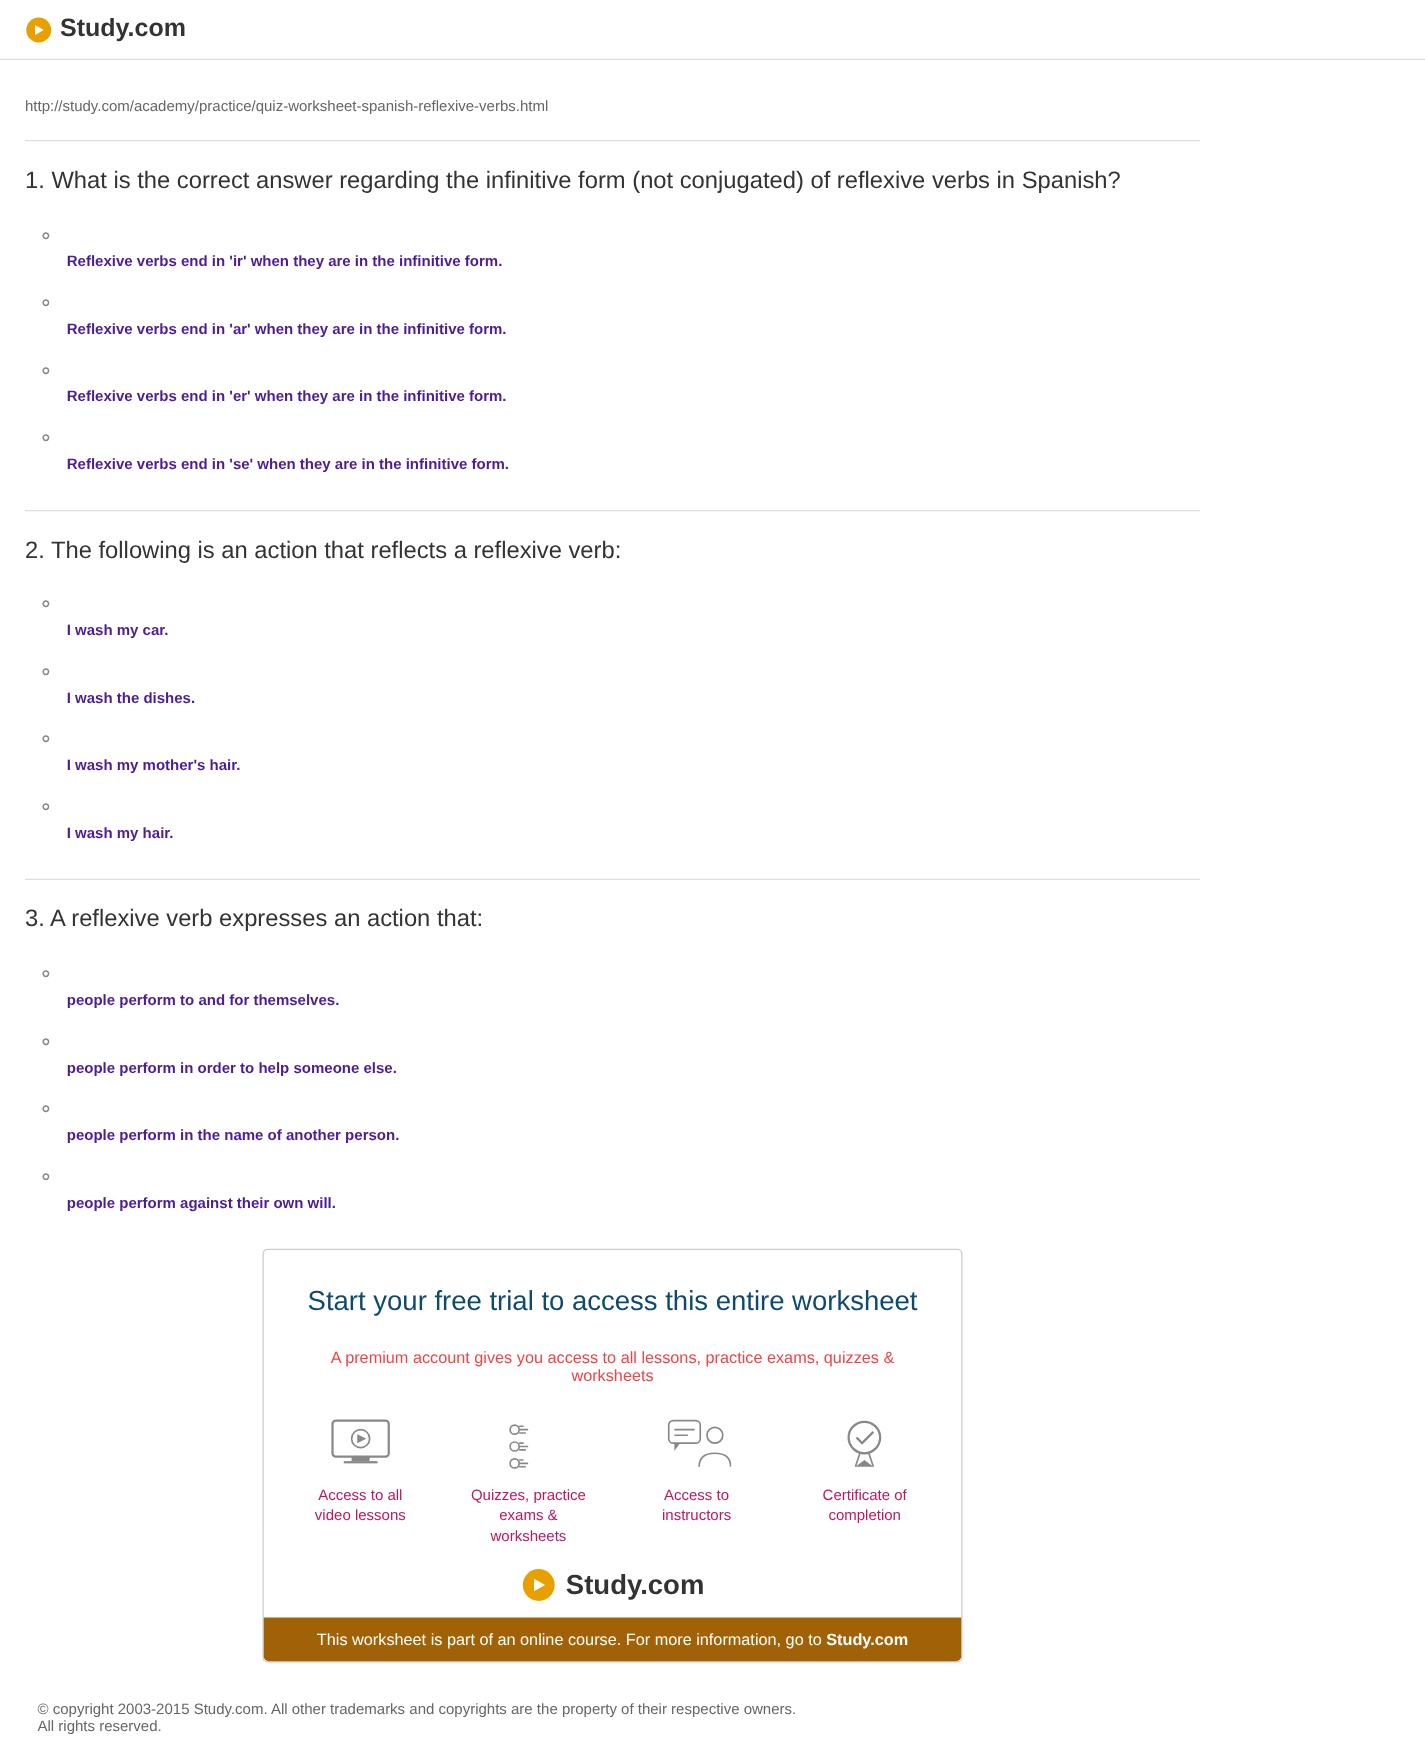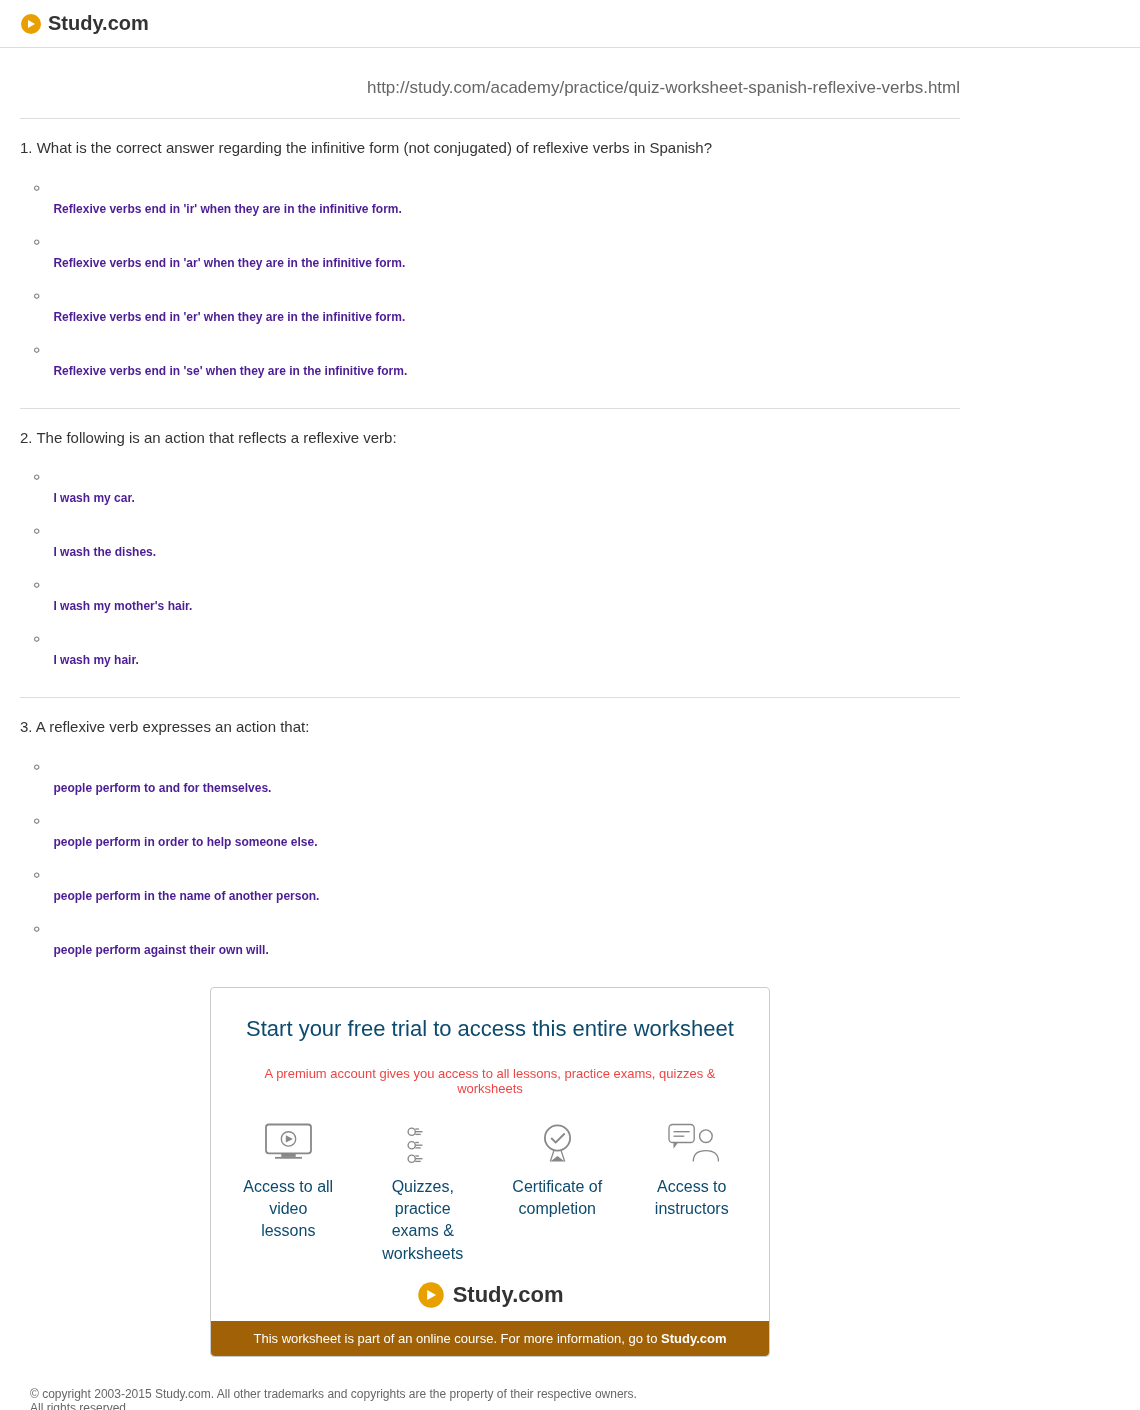--- a/index.html
+++ b/index.html
@@ -34,35 +34,34 @@
       padding: 30px 20px 20px 20px;
       max-width: 980px;
     }
     .page-title {
       font-size: 28px;
       font-weight: bold;
       color: #2a6496;
       margin-bottom: 6px;
     }
     .page-url {
-      font-size: 17px;
+      font-size: 12px;
       color: #666;
       margin-bottom: 20px;
-      text-align: right;
     }
     .divider {
       border: none;
       border-top: 1px solid #ddd;
       margin: 18px 0;
     }
     .question-block {
       margin-bottom: 30px;
     }
     .question-text {
-      font-size: 15px;
+      font-size: 19px;
       color: #333;
       margin-bottom: 18px;
       line-height: 1.5;
     }
     .answer-option {
       display: flex;
       align-items: flex-start;
       gap: 10px;
       margin-bottom: 16px;
       padding-left: 10px;
@@ -114,22 +113,22 @@
     }
     .cta-icon-img {
       width: 60px;
       height: 50px;
       margin-bottom: 8px;
       display: flex;
       align-items: center;
       justify-content: center;
     }
     .cta-icon-label {
-      font-size: 16px;
-      color: #0c4a6e;
+      font-size: 12px;
+      color: #be185d;
       text-align: center;
       line-height: 1.4;
     }
     .cta-logo-row {
       margin: 16px 0 12px 0;
     }
     .cta-logo-text {
       font-size: 22px;
       font-weight: bold;
       color: #333;
@@ -287,47 +286,47 @@
             <circle cx="18" cy="43" r="4" stroke="#888" stroke-width="1.5" fill="none"></circle>
             <line x1="22" y1="40" x2="26" y2="40" stroke="#888" stroke-width="1.5"></line>
             <line x1="22" y1="43" x2="30" y2="43" stroke="#888" stroke-width="1.5"></line>
             <line x1="22" y1="46" x2="28" y2="46" stroke="#888" stroke-width="1.5"></line>
           </svg>
         </div>
         <div class="cta-icon-label">Quizzes, practice<br>exams &amp; worksheets</div>
       </div>
 
       <div class="cta-icon-item">
+        <div class="cta-icon-img icon-instructor">
+          <svg viewBox="0 0 60 50" fill="none" xmlns="http://www.w3.org/2000/svg">
+
+            <rect x="5" y="5" width="28" height="20" rx="4" stroke="#888" stroke-width="1.5" fill="none"></rect>
+            <polygon points="10,25 15,25 10,32" fill="#888"></polygon>
+            <line x1="10" y1="13" x2="28" y2="13" stroke="#888" stroke-width="1.5"></line>
+            <line x1="10" y1="18" x2="22" y2="18" stroke="#888" stroke-width="1.5"></line>
+
+            <circle cx="46" cy="18" r="7" stroke="#888" stroke-width="1.5" fill="none"></circle>
+            <path d="M32 46 Q32 34 46 34 Q60 34 60 46" stroke="#888" stroke-width="1.5" fill="none"></path>
+          </svg>
+        </div>
+        <div class="cta-icon-label">Access to<br>instructors</div>
+      </div>
+
+      <div class="cta-icon-item">
         <div class="cta-icon-img icon-certificate">
           <svg viewBox="0 0 60 50" fill="none" xmlns="http://www.w3.org/2000/svg">
             <circle cx="30" cy="20" r="14" stroke="#888" stroke-width="2" fill="none"></circle>
             <polyline points="23,20 28,25 38,15" stroke="#888" stroke-width="2" fill="none"></polyline>
             <line x1="26" y1="34" x2="22" y2="46" stroke="#888" stroke-width="1.5"></line>
             <line x1="34" y1="34" x2="38" y2="46" stroke="#888" stroke-width="1.5"></line>
             <polygon points="22,46 30,40 38,46" fill="#888" stroke="none"></polygon>
           </svg>
         </div>
         <div class="cta-icon-label">Certificate of<br>completion</div>
       </div>
-
-      <div class="cta-icon-item">
-        <div class="cta-icon-img icon-instructor">
-          <svg viewBox="0 0 60 50" fill="none" xmlns="http://www.w3.org/2000/svg">
-
-            <rect x="5" y="5" width="28" height="20" rx="4" stroke="#888" stroke-width="1.5" fill="none"></rect>
-            <polygon points="10,25 15,25 10,32" fill="#888"></polygon>
-            <line x1="10" y1="13" x2="28" y2="13" stroke="#888" stroke-width="1.5"></line>
-            <line x1="10" y1="18" x2="22" y2="18" stroke="#888" stroke-width="1.5"></line>
-
-            <circle cx="46" cy="18" r="7" stroke="#888" stroke-width="1.5" fill="none"></circle>
-            <path d="M32 46 Q32 34 46 34 Q60 34 60 46" stroke="#888" stroke-width="1.5" fill="none"></path>
-          </svg>
-        </div>
-        <div class="cta-icon-label">Access to<br>instructors</div>
-      </div>
     </div>
 
     <div class="cta-logo-row">
       <svg width="28" height="28" viewBox="0 0 22 22" style="vertical-align:middle;margin-right:4px;">
         <circle cx="11" cy="11" r="10" fill="#e8a000"></circle>
         <polygon points="8,7 8,15 15,11" fill="white"></polygon>
       </svg>
       <span class="cta-logo-text" style="font-size:22px;font-weight:bold;color:#333;vertical-align:middle;">Study.com</span>
     </div>
 

